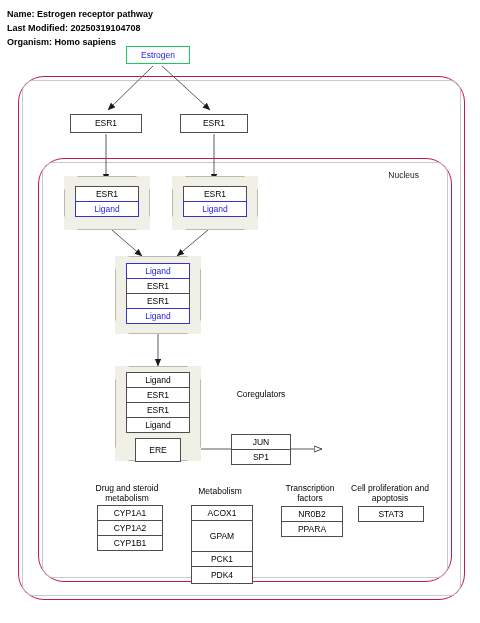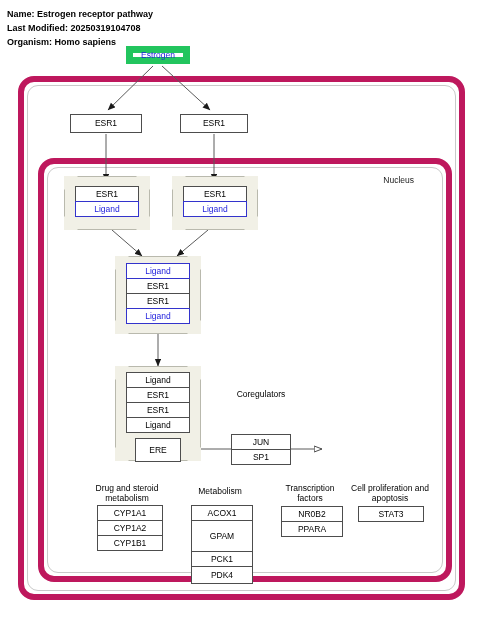--- a/index.html
+++ b/index.html
@@ -24,23 +24,23 @@
     font-weight: bold;
     color: #000000;
     line-height: 14px;
     white-space: nowrap;
   }
   #meta div { white-space: nowrap; }
 
   
   .compartment {
     position: absolute;
-    border-radius: 16px;
-    box-sizing: border-box;
-    border: 6px solid #be185d;
+    border-radius: 26px;
+    box-sizing: border-box;
+    border: 1px solid #be185d;
     background: transparent;
     padding-left: 20px;
   }
   .compartment .inner-edge {
     position: absolute;
     left: 3px; top: 3px; right: 3px; bottom: 3px;
     border: 1px solid #c9c9c9;
     border-radius: 11px;
     box-sizing: border-box;
   }
@@ -62,21 +62,21 @@
     border: 1px solid #4d4d4d;
     font-size: 8.5px;
     color: #000000;
     display: flex;
     align-items: center;
     justify-content: center;
     white-space: nowrap;
     line-height: 1;
   }
   .node.metabolite {
-    border: 7px solid #22c55e;
+    border: 1px solid #22c55e;
     color: #2222dd;
   }
 
   
   .cx-row {
     position: relative;
     box-sizing: border-box;
     background: #ffffff;
     border: 1px solid #4d4d4d;
     font-size: 8.5px;

